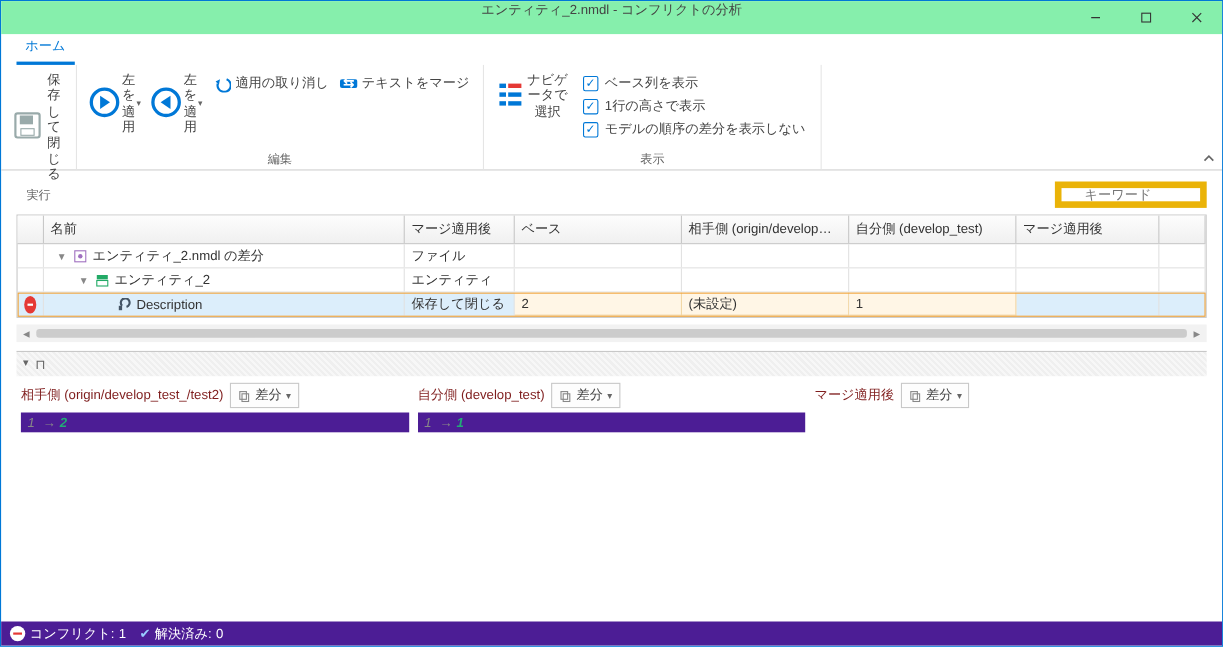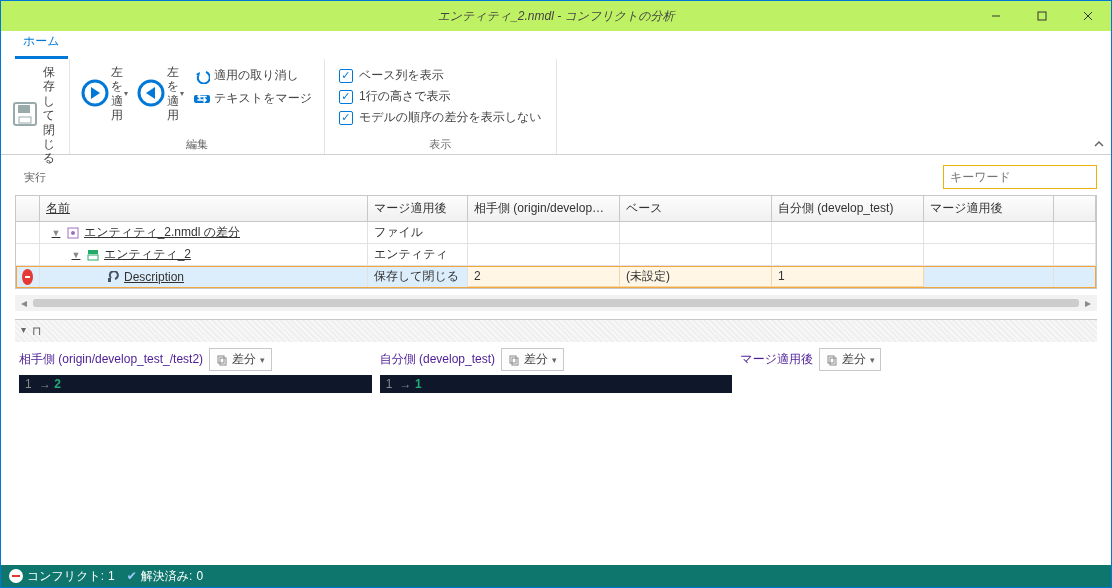--- a/index.html
+++ b/index.html
@@ -1,42 +1,42 @@
 <!DOCTYPE html>
 <html><head>
 <meta charset="utf-8">
 <style>
 * { margin: 0; padding: 0; box-sizing: border-box; font-family: "Yu Gothic UI", "Meiryo", sans-serif; font-size: 12px; }
 body { background: #fff; width: 1112px; height: 588px; display: flex; flex-direction: column; overflow: hidden; border: 1px solid #0078d7; }
-.titlebar { height: 30px; background: #bef264; display: flex; align-items: center; justify-content: center; position: relative; font-style: italic; }
+.titlebar { height: 30px; background: #86efac; display: flex; justify-content: center; position: relative; }
 .titlebar-title { color: #444; }
 .titlebar-controls { position: absolute; right: 0; top: 0; display: flex; }
 .titlebar-btn { width: 46px; height: 30px; display: flex; align-items: center; justify-content: center; color: #333; }
 .ribbon-tabs { height: 28px; display: flex; align-items: flex-end; padding-left: 14px; }
 .ribbon-tab { padding: 6px 8px; color: #0078d7; border-bottom: 3px solid #0078d7; }
 .ribbon { height: 96px; border-bottom: 1px solid #d0d0d0; display: flex; position: relative; }
 .ribbon-group { display: flex; flex-direction: column; align-items: center; padding: 4px 8px 2px 8px; border-right: 1px solid #e5e5e5; }
 .ribbon-group-body { flex: 1; display: flex; align-items: flex-start; gap: 4px; }
 .ribbon-group-label { font-size: 11px; color: #666; padding-top: 2px; }
 .ribbon-bigbtn { display: flex; flex-direction: row; align-items: center; justify-content: flex-start; width: 52px; padding: 2px; text-align: center; line-height: 1.2; color: #444; }
 .ribbon-bigbtn .icon { width: 32px; height: 32px; display: flex; align-items: center; justify-content: center; margin-bottom: 2px; }
 .ribbon-bigbtn .chev { font-size: 8px; color: #666; }
 .ribbon-smallrow { display: flex; align-items: center; gap: 4px; padding: 2px 4px; color: #444; }
 .ribbon-checks { display: flex; flex-direction: column; gap: 4px; padding: 4px 6px; }
 .ribbon-check { display: flex; align-items: center; gap: 6px; color: #444; }
 .ribbon-check .box { width: 14px; height: 14px; border: 1px solid #0078d7; display: flex; align-items: center; justify-content: center; color: #0078d7; font-size: 11px; border-radius: 2px; }
 .ribbon-collapse { position: absolute; right: 6px; bottom: 4px; color: #666; }
 .content-wrap { flex: 1; display: flex; flex-direction: column; padding: 10px 14px 0 14px; min-height: 0; }
 .search-row { display: flex; justify-content: flex-end; margin-bottom: 6px; }
-.search-input { width: 154px; height: 24px; border: 1px solid #eab308; padding: 0 6px; color: #888; }
+.search-input { width: 138px; height: 24px; border: 6px solid #eab308; padding: 0 21px; color: #888; }
 .grid { border: 1px solid #c8c8c8; }
 .grid-header { display: flex; background: linear-gradient(#fdfdfd,#f0f0f0); border-bottom: 1px solid #c8c8c8; }
 .grid-header .hcell { border-right: 1px solid #c8c8c8; padding: 4px 6px; color: #333; white-space: nowrap; overflow: hidden; text-overflow: ellipsis; }
 .col-status { width: 24px; flex: none; }
-.col-name { width: 328px; flex: none; text-decoration: underline; }
+.col-name { width: 328px; flex: none; }
 .col-type { width: 100px; flex: none; }
 .col-other { width: 152px; flex: none; }
 .col-base { width: 152px; flex: none; }
 .col-self { width: 152px; flex: none; }
 .col-after { width: 130px; flex: none; }
 .col-pad { flex: 1; }
 .grid-row { display: flex; border-bottom: 1px solid #e2e2e2; height: 22px; align-items: stretch; }
 .grid-row .cell { border-right: 1px solid #e2e2e2; padding: 2px 6px; display: flex; align-items: center; color: #333; overflow: hidden; white-space: nowrap; }
 .row-l1 .name-inner { padding-left: 4px; }
 .row-l2 .name-inner { padding-left: 24px; }
@@ -47,26 +47,26 @@
 .conflict .col-other, .conflict .col-base, .conflict .col-self { background: #fff6e6; border-right-color: #f2d8a6; border-bottom: 1px solid #f2d8a6; }
 .conflict.selected { outline: 1px solid #f2a63c; outline-offset: -1px; }
 .row-selected { background: #dceefb; }
 .scroll-strip { height: 16px; background: #f2f2f2; margin-top: 6px; display: flex; align-items: center; padding: 0 6px; color: #888; justify-content: space-between; }
 .scroll-strip .thumb { height: 8px; background: #ccc; flex: 1; margin: 0 6px; border-radius: 3px; }
 .editor-panel { border-top: 1px solid #c8c8c8; margin-top: 8px; display: flex; flex-direction: column; }
 .editor-title { background: repeating-linear-gradient(45deg,#f7f7f7,#f7f7f7 2px,#efefef 2px,#efefef 4px); padding: 4px 6px; color: #333; display: flex; justify-content: space-between; align-items: center; }
 .editor-cols { display: flex; gap: 8px; padding: 6px 4px 28px 4px; min-height: 120px; }
 .edit-col { flex: 1; display: flex; flex-direction: column; }
 .edit-col-head { display: flex; align-items: center; gap: 6px; margin-bottom: 4px; }
-.edit-col-head .lbl { color: #4c1d95; text-align: center; }
+.edit-col-head .lbl { color: #7f1d1d; text-align: center; }
 .mini-btn { border: 1px solid #c8c8c8; padding: 2px 6px; display: flex; align-items: center; gap: 4px; color: #444; background: #fdfdfd; }
-.diff-line { background: #0f172a; padding: 2px 6px; font-family: Consolas, monospace; }
+.diff-line { background: #4c1d95; padding: 2px 6px; font-family: Consolas, monospace; font-style: italic; }
 .diff-line .from { color: #888; }
 .diff-line .to { color: #2a7; font-weight: bold; }
-.statusbar { height: 22px; background: #0f766e; color: #fff; display: flex; align-items: center; padding: 0 8px; gap: 12px; }
+.statusbar { height: 22px; background: #4c1d95; color: #fff; display: flex; align-items: center; padding: 0 8px; gap: 12px; }
 .status-item { display: flex; align-items: center; gap: 4px; font-size: 11px; }
 .stop-icon { width: 16px; height: 16px; border-radius: 50%; background: #e53935; position: relative; }
 .stop-icon::after { content: ""; position: absolute; left: 3px; right: 3px; top: 7px; height: 2px; background: #fff; }
 .stop-icon-sm { width: 14px; height: 14px; border-radius: 50%; background: #fff; position: relative; }
 .stop-icon-sm::after { content: ""; position: absolute; left: 3px; right: 3px; top: 6px; height: 2px; background: #e53935; }
 svg { display: block; }
 </style>
 </head>
 <body>
 
@@ -128,21 +128,21 @@
       <div class="ribbon-bigbtn">
         <span class="icon">
           <svg width="30" height="30">
               <circle cx="15" cy="15" r="12" fill="none" stroke="#0078d7" stroke-width="3"></circle>
               <path d="M19 9 L10 15 L19 21 Z" fill="#0078d7"></path>
             </svg>
         </span>
         <span>左を適用</span>
         <span class="chev">▾</span>
       </div>
-      <div style="display:flex;flex-direction:column;gap:2px;padding-top:2px;">
+      <div style="display:flex;flex-direction:row;gap:2px;padding-top:2px;">
         <div class="ribbon-smallrow">
           <span>
               <svg width="16" height="16">
                 <path d="M12 4 A6 6 0 1 1 4 8" fill="none" stroke="#0078d7" stroke-width="2"></path>
                 <path d="M2 6 L6 4 L5 9 Z" fill="#0078d7"></path>
               </svg>
             </span>
           <span>適用の取り消し</span>
         </div>
         <div class="ribbon-smallrow">
@@ -154,20 +154,33 @@
             </span>
           <span>テキストをマージ</span>
         </div>
       </div>
     </div>
     <div class="ribbon-group-label">編集</div>
   </div>
 
   <div class="ribbon-group">
     <div class="ribbon-group-body">
+      <div class="ribbon-bigbtn" style="width:72px">
+        <span class="icon">
+          <svg width="28" height="28">
+              <rect x="4" y="4" width="6" height="4" fill="#0078d7"></rect>
+              <rect x="12" y="4" width="12" height="4" fill="#e53935"></rect>
+              <rect x="4" y="12" width="6" height="4" fill="#0078d7"></rect>
+              <rect x="12" y="12" width="12" height="4" fill="#0078d7"></rect>
+              <rect x="4" y="20" width="6" height="4" fill="#0078d7"></rect>
+              <rect x="12" y="20" width="12" height="4" fill="#0078d7"></rect>
+            </svg>
+        </span>
+        <span>ナビゲータで選択</span>
+      </div>
       <div class="ribbon-checks">
         <label class="ribbon-check">
           <span class="box">✓</span>
           <span>ベース列を表示</span>
         </label>
         <label class="ribbon-check">
           <span class="box">✓</span>
           <span>1行の高さで表示</span>
         </label>
         <label class="ribbon-check">
@@ -189,22 +202,22 @@
 <div class="content-wrap">
   <div class="search-row">
     <input class="search-input" placeholder="キーワード" style="">
   </div>
 
   <div class="grid">
     <div class="grid-header">
       <div class="hcell col-status"></div>
       <div class="hcell col-name">名前</div>
       <div class="hcell col-type">マージ適用後</div>
+      <div class="hcell col-base">ベース</div>
       <div class="hcell col-other">相手側 (origin/develop…</div>
-      <div class="hcell col-base">ベース</div>
       <div class="hcell col-self">自分側 (develop_test)</div>
       <div class="hcell col-after">マージ適用後</div>
       <div class="hcell col-pad"></div>
     </div>
 
     <div class="grid-row row-l1">
       <div class="cell col-status"></div>
       <div class="cell col-name">
           <span class="name-inner">
         <span class="tree-toggle">▼</span>

